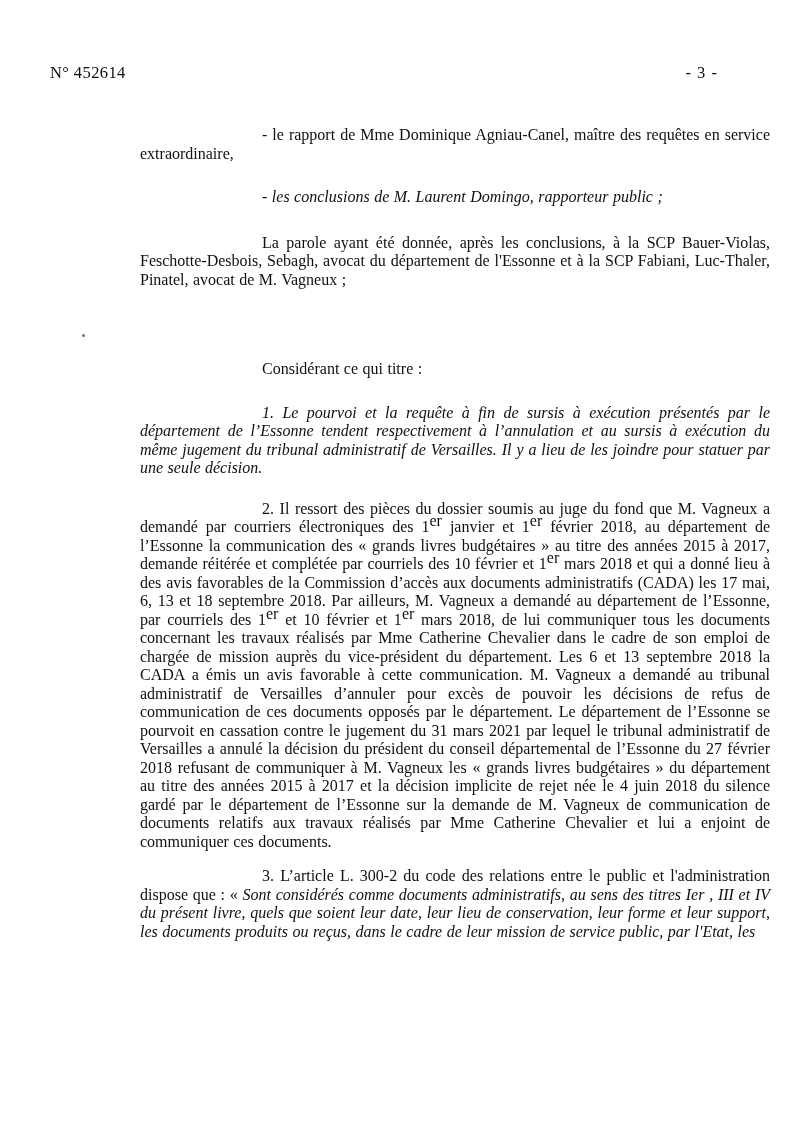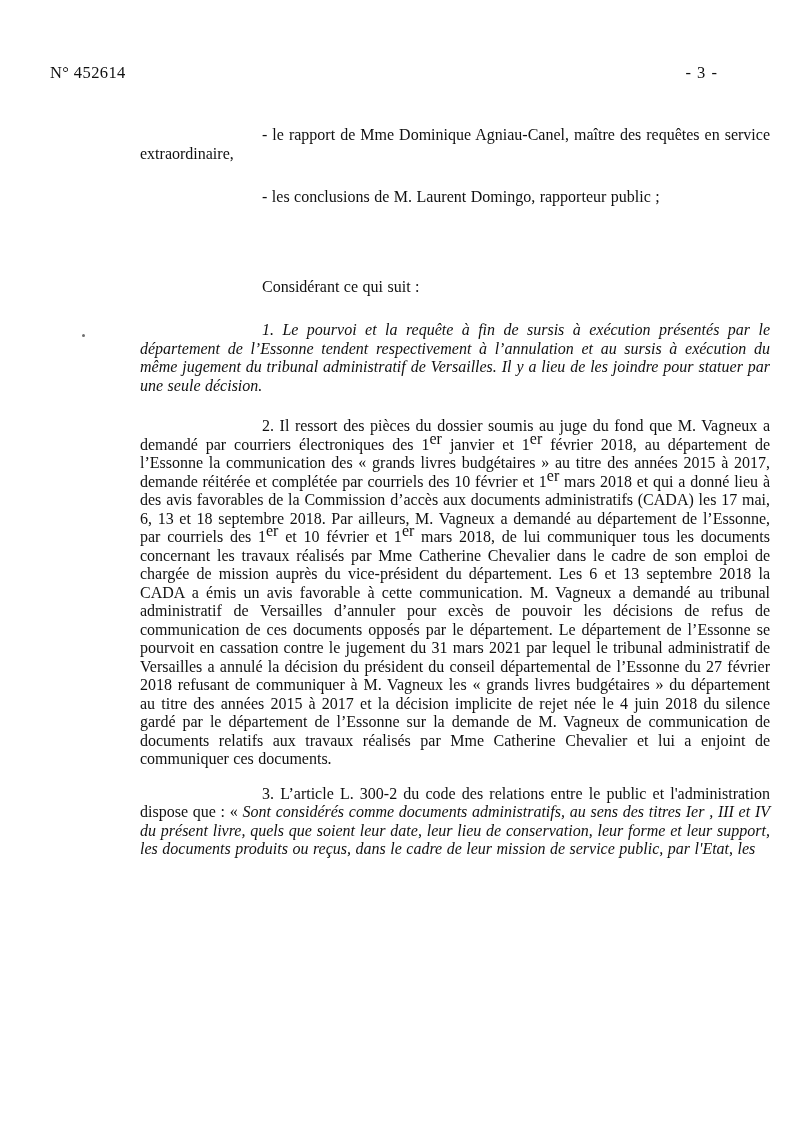--- a/index.html
+++ b/index.html
@@ -20,21 +20,21 @@
   .page-number { position: absolute; right: 92px; top: 0; letter-spacing: 1px; }
   .doc-body { position: absolute; left: 140px; top: 126px; width: 630px; }
   .para {
     margin: 0;
     text-align: justify;
     font-size: 16px;
     line-height: 18.5px;
     word-spacing: 0.5px;
   }
   .indent { text-indent: 122px; }
-  [data-name="para-conclusions"]  { margin-top: 25px; }
+  [data-name="para-conclusions"]  { margin-top: 25px; font-style: italic; }
   [data-name="para-parole"]       { margin-top: 27px; }
   [data-name="para-notes-delibere"] { margin-top: 46px; }
   [data-name="para-considerant"]  { margin-top: 71px; }
   [data-name="para-point-1"]      { margin-top: 25px; font-style: italic; }
   [data-name="para-point-2"]      { margin-top: 22px; }
   [data-name="para-point-3"]      { margin-top: 16px; }
   .italic { font-style: italic; }
   sup { font-size: 16px; line-height: 0; vertical-align: 6px; letter-spacing: 0; }
   .artifact-dot {
     position: absolute; left: 82px; top: 334px;
@@ -49,19 +49,20 @@
   <div class="header" data-name="page-header">
     <span class="case-number" data-name="case-number">N° 452614</span>
     <span class="page-number" data-name="page-number">- 3 -</span>
   </div>
 
   <div class="artifact-dot" data-name="scan-artifact-dot"></div>
 
   <div class="doc-body" data-name="document-body">
     <p class="para indent" data-name="para-rapport"><span data-name="text-segment">- le rapport de Mme Dominique Agniau-Canel, maître des requêtes en service extraordinaire,</span></p>
     <p class="para indent" data-name="para-conclusions"><span data-name="text-segment">- les conclusions de M. Laurent Domingo, rapporteur public ;</span></p>
-    <p class="para indent" data-name="para-considerant"><span data-name="text-segment">Considérant ce qui suit :</span></p>
+    <p class="para indent" data-name="para-parole"><span data-name="text-segment">La parole ayant été donnée, après les conclusions, à la SCP Bauer-Violas, Feschotte-Desbois, Sebagh, avocat du département de l'Essonne et à la SCP Fabiani, Luc-Thaler, Pinatel, avocat de M. Vagneux ;</span></p>
+    <p class="para indent" data-name="para-considerant"><span data-name="text-segment">Considérant ce qui titre :</span></p>
     <p class="para indent" data-name="para-point-1"><span data-name="text-segment">1. Le pourvoi et la requête à fin de sursis à exécution présentés par le département de l’Essonne tendent respectivement à l’annulation et au sursis à exécution du même jugement du tribunal administratif de Versailles. Il y a lieu de les joindre pour statuer par une seule décision.</span></p>
     <p class="para indent" data-name="para-point-2"><span data-name="text-segment">2. Il ressort des pièces du dossier soumis au juge du fond que M. Vagneux a demandé par courriers électroniques des 1</span><sup data-name="ordinal-superscript">er</sup><span data-name="text-segment"> janvier et 1</span><sup data-name="ordinal-superscript">er</sup><span data-name="text-segment"> février 2018, au département de l’Essonne la communication des « grands livres budgétaires » au titre des années 2015 à 2017, demande réitérée et complétée par courriels des 10 février et 1</span><sup data-name="ordinal-superscript">er</sup><span data-name="text-segment"> mars 2018 et qui a donné lieu à des avis favorables de la Commission d’accès aux documents administratifs (CADA) les 17 mai, 6, 13 et 18 septembre 2018. Par ailleurs, M. Vagneux a demandé au département de l’Essonne, par courriels des 1</span><sup data-name="ordinal-superscript">er</sup><span data-name="text-segment"> et 10 février et 1</span><sup data-name="ordinal-superscript">er</sup><span data-name="text-segment"> mars 2018, de lui communiquer tous les documents concernant les travaux réalisés par Mme Catherine Chevalier dans le cadre de son emploi de chargée de mission auprès du vice-président du département. Les 6 et 13 septembre 2018 la CADA a émis un avis favorable à cette communication. M. Vagneux a demandé au tribunal administratif de Versailles d’annuler pour excès de pouvoir les décisions de refus de communication de ces documents opposés par le département. Le département de l’Essonne se pourvoit en cassation contre le jugement du 31 mars 2021 par lequel le tribunal administratif de Versailles a annulé la décision du président du conseil départemental de l’Essonne du 27 février 2018 refusant de communiquer à M. Vagneux les « grands livres budgétaires » du département au titre des années 2015 à 2017 et la décision implicite de rejet née le 4 juin 2018 du silence gardé par le département de l’Essonne sur la demande de M. Vagneux de communication de documents relatifs aux travaux réalisés par Mme Catherine Chevalier et lui a enjoint de communiquer ces documents.</span></p>
     <p class="para indent" data-name="para-point-3"><span data-name="text-segment">3. L’article L. 300-2 du code des relations entre le public et l'administration dispose que : « </span><span data-name="quoted-statute-text" class="italic">Sont considérés comme documents administratifs, au sens des titres Ier , III et IV du présent livre, quels que soient leur date, leur lieu de conservation, leur forme et leur support, les documents produits ou reçus, dans le cadre de leur mission de service public, par l'Etat, les</span></p>
   </div>
 
 </div>
 
 </body></html>

